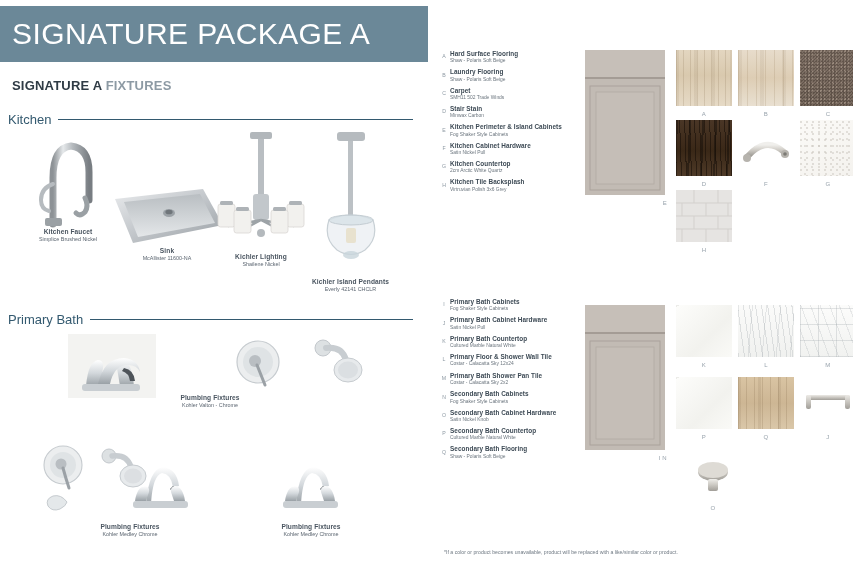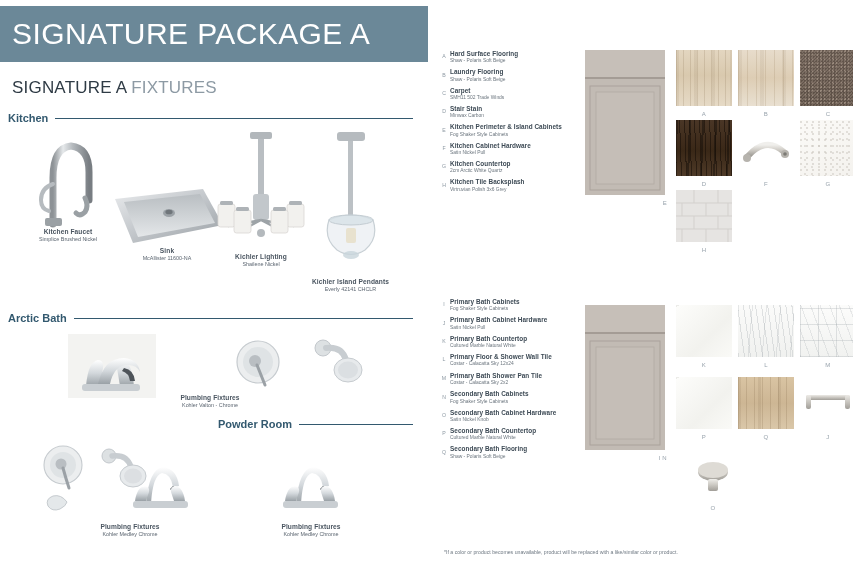--- a/index.html
+++ b/index.html
@@ -19,28 +19,28 @@
     background:#6b8898;
     display:flex; align-items:center;
   }
   .title-bar .title {
     color:#ffffff; font-size:30px; font-weight:300; letter-spacing:0.4px;
     padding-left:12px; white-space:nowrap;
   }
 
   .section-title {
     position:absolute; left:12px; top:78px;
-    font-size:17px; font-weight:400; letter-spacing:0.2px;
+    font-size:13px; font-weight:700; letter-spacing:0.2px;
     color:#2f3b45; white-space:nowrap;
   }
   .section-title .sub { color:#8d9aa4; }
 
   .room-head { position:absolute; display:flex; align-items:center; }
   .room-head .rh-label {
-    font-size:11px; color:#33596f; font-weight:700; white-space:nowrap;
+    font-size:13px; color:#33596f; font-weight:400; white-space:nowrap;
     padding-right:7px;
     text-align:center;
   }
   .room-head .rh-rule { height:1px; background:#33596f; flex:1 1 auto; }
 
   .fixture { position:absolute; text-align:center; }
   .fixture .cap-name {
     font-size:6.6px; font-weight:bold; color:#4a5560; line-height:1.25;
     letter-spacing:0.1px; white-space:nowrap;
   }
@@ -248,21 +248,21 @@
           <ellipse cx="50" cy="92" rx="22" ry="5" fill="rgba(214,224,230,0.75)" stroke="#c3ccd2" stroke-width="1"></ellipse>
           <rect x="45" y="100" width="10" height="15" rx="2" fill="#e8e2cf"></rect>
           <ellipse cx="50" cy="127" rx="8" ry="4" fill="rgba(200,212,219,0.8)"></ellipse>
         </svg>
       </div>
       <div class="cap-name">Kichler Island Pendants</div>
       <div class="cap-sub">Everly 42141 CHCLR</div>
     </div>
 
     <div class="room-head" style="left:8px; top:312px; width:405px;">
-      <div class="rh-label">Arctic Bath</div>
+      <div class="rh-label">Primary Bath</div>
       <div class="rh-rule"></div>
     </div>
 
     <div class="art" style="position:absolute; left:68px; top:334px; width:88px; height:64px; background:#f3f3f1;">
       <svg width="88" height="64" viewBox="0 0 88 64">
         <defs>
           <linearGradient id="cr2" x1="0" y1="0" x2="0" y2="1">
             <stop offset="0" stop-color="#ffffff"></stop>
               <stop offset="0.5" stop-color="#d3d8dc"></stop>
             <stop offset="1" stop-color="#9aa1a6"></stop>
@@ -292,24 +292,20 @@
         <ellipse cx="42" cy="36" rx="10" ry="8.5" fill="#dbdfe2"></ellipse>
       </svg>
     </div>
 
     <div class="fixture" style="left:145px; top:394px; width:130px;">
       <div class="cap-name">Plumbing Fixtures</div>
       <div class="cap-sub">Kohler Valton - Chrome</div>
     </div>
 
 
-    <div class="room-head" style="left:218px; top:418px; width:195px;">
-      <div class="rh-label">Powder Room</div>
-      <div class="rh-rule"></div>
-    </div>
 
     <div class="art" style="position:absolute; left:30px; top:440px; width:150px; height:80px;">
       <svg width="150" height="80" viewBox="0 0 150 80">
         <circle cx="33" cy="25" r="19" fill="#eceeef" stroke="#c6cbcf" stroke-width="1.1"></circle>
         <circle cx="33" cy="25" r="13" fill="#dfe3e5"></circle>
         <circle cx="31" cy="24" r="5.5" fill="#b9bec2"></circle>
         <path d="M33 28 q3 11 6 20" stroke="#9ba1a6" stroke-width="3" fill="none" stroke-linecap="round"></path>
         <path d="M37 62 q-6 -8 -14 -6 q-8 3 -5 10 q4 6 12 3 q6 -3 7 -7 Z" fill="#e4e8ea" stroke="#c6cbcf" stroke-width="1"></path>
         <circle cx="79" cy="16" r="7" fill="#dde1e3" stroke="#c3c8cc" stroke-width="1"></circle>
         <path d="M82 16 q15 -2 19 11" stroke="#c8cdd1" stroke-width="5.5" fill="none" stroke-linecap="round"></path>

